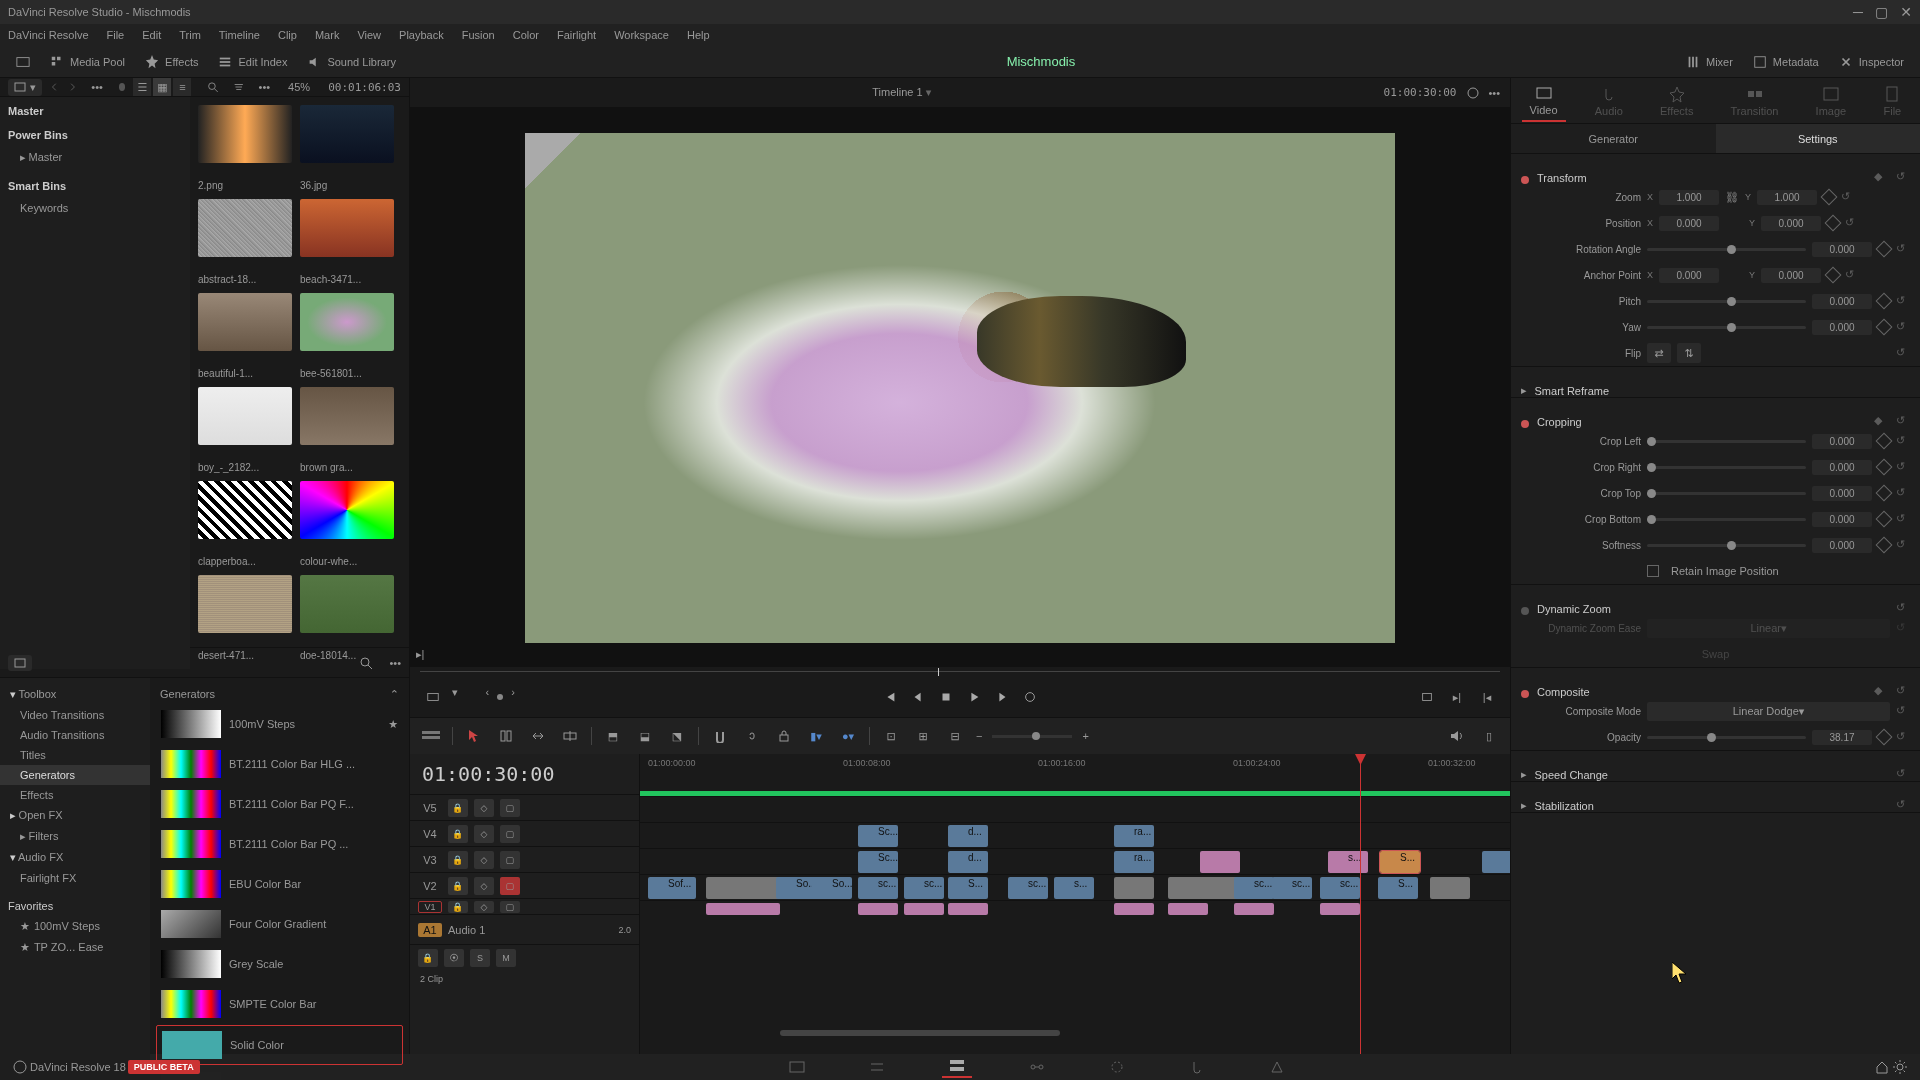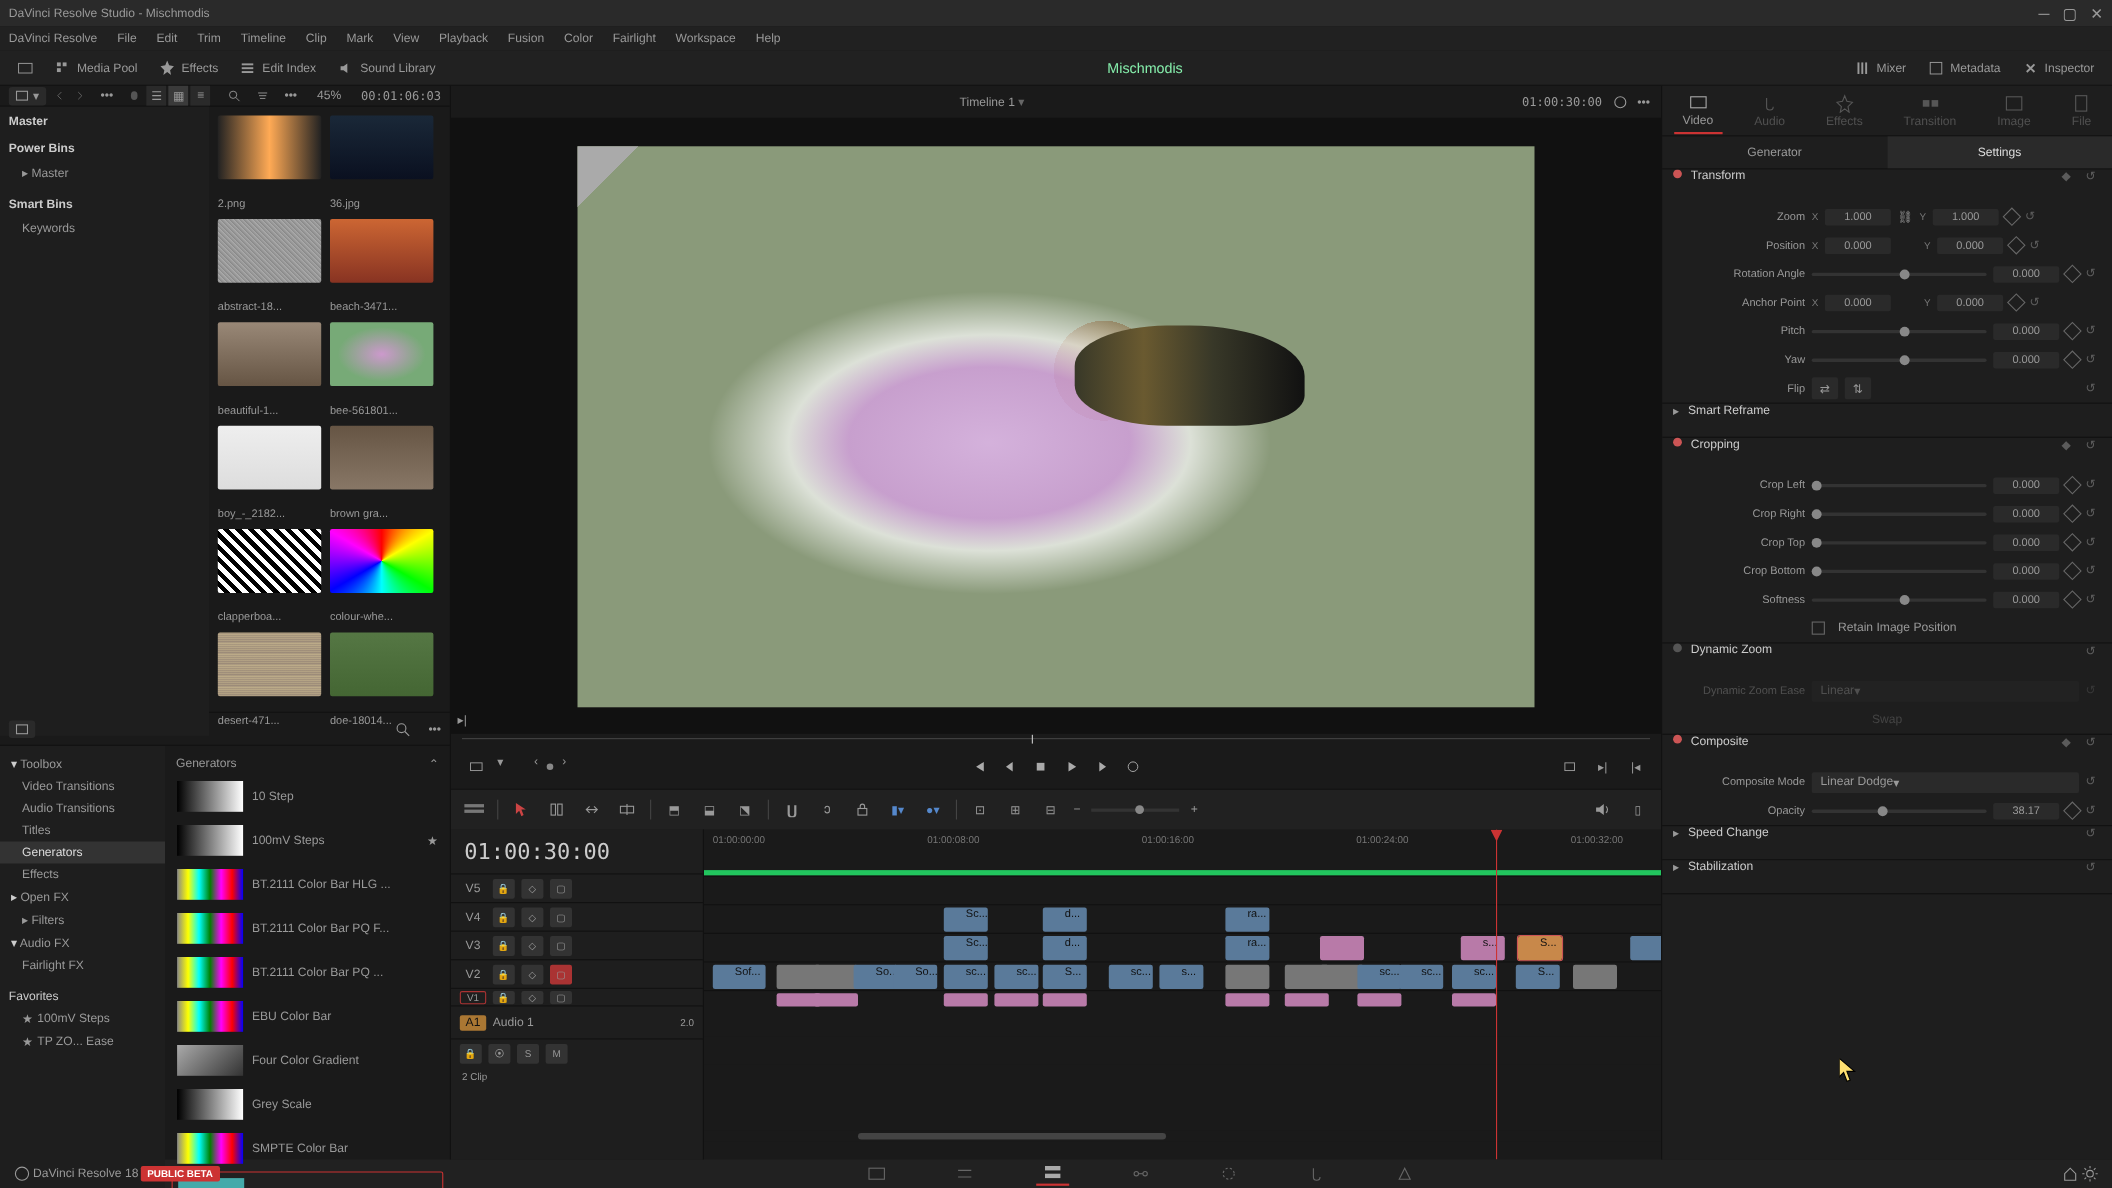--- a/index.html
+++ b/index.html
@@ -92,35 +92,35 @@
 .insp-hdr{height:30px;display:flex;align-items:center;padding:0 10px;border-bottom:1px solid #111;font-size:12px;color:#ccc}
 .insp-tabs{height:46px;display:flex;align-items:center;justify-content:space-around;border-bottom:1px solid #111}
 .insp-tab{display:flex;flex-direction:column;align-items:center;gap:2px;cursor:pointer;opacity:.4;padding:4px 8px}
 .insp-tab.active{opacity:1;border-bottom:2px solid #c33}
 .insp-tab svg{width:18px;height:18px;fill:#aaa}
 .insp-subtabs{height:30px;display:flex;border-bottom:1px solid #111}
 .insp-subtabs .st{flex:1;display:flex;align-items:center;justify-content:center;cursor:pointer}
 .insp-subtabs .st.active{background:#2a2a2a;color:#ddd}
 .insp-body{flex:1;overflow-y:auto}
 .insp-section{border-bottom:1px solid #111}
-.insp-sec-hdr{height:30px;display:flex;align-items:flex-start;padding:0 10px;gap:8px;cursor:pointer}
+.insp-sec-hdr{height:30px;display:flex;align-items:flex-end;padding:0 10px;gap:8px;cursor:pointer}
 .insp-sec-hdr .dot{width:8px;height:8px;border-radius:50%;background:#c55}
 .insp-sec-hdr .dot.off{background:#555}
 .insp-sec-hdr .title{color:#ccc;flex:1}
 .insp-sec-hdr .sicon{width:14px;height:14px;opacity:.5}
 .insp-row{display:flex;align-items:center;padding:4px 10px;gap:6px;height:26px}
 .insp-row .label{width:120px;text-align:right;font-size:10px}
 .insp-row .xy{font-size:9px;color:#777}
 .insp-row .val{width:60px;text-align:center;background:#2a2a2a;padding:2px 4px;border-radius:2px;font-size:10px}
 .insp-row .slider{flex:1;height:3px;background:#333;position:relative;border-radius:2px}
 .insp-row .slider .h{position:absolute;top:-3px;width:9px;height:9px;background:#888;border-radius:50%}
 .insp-row .kf{width:12px;height:12px;border:1px solid #666;transform:rotate(45deg);cursor:pointer}
 .insp-row .rst{width:14px;height:14px;cursor:pointer;opacity:.5}
 .flip-btn{width:24px;height:20px;background:#2a2a2a;border-radius:2px;display:flex;align-items:center;justify-content:center;cursor:pointer}
-.dropdown{flex:1;background:#2a2a2a;padding:3px 8px;border-radius:2px;display:flex;justify-content:flex-start;cursor:pointer}
+.dropdown{flex:1;background:#2a2a2a;padding:3px 8px;border-radius:2px;display:flex;justify-content:center;cursor:pointer}
 .checkbox{width:12px;height:12px;border:1px solid #666;cursor:pointer}
 
 .bottombar{height:26px;background:#212121;display:flex;align-items:center;padding:0 12px;gap:2px}
 .page-tabs{display:flex;gap:50px;margin:0 auto}
 .page-tab{width:30px;height:22px;display:flex;align-items:center;justify-content:center;cursor:pointer;opacity:.5}
 .page-tab.active{opacity:1;border-bottom:2px solid #c33}
 .page-tab svg{width:18px;height:18px;fill:#aaa}
 .beta-badge{background:#c33;color:#fff;font-size:9px;padding:2px 6px;border-radius:2px;font-weight:bold}
 .cursor{position:absolute;left:1672px;top:962px;width:20px;height:24px;z-index:999;pointer-events:none}
 </style>
@@ -349,24 +349,20 @@
                 <div class="fi"><span>★</span> TP ZO... Ease</div>
               </div>
           </div>
         </div>
         <div class="tb-list">
           <div class="tb-list-hdr">
               <span>Generators</span>
               <span>⌃</span>
             </div>
           <div id="genlist">
-              <div class="gen-item">
-                <div class="gen-preview" style="background:linear-gradient(90deg,#000,#fff)"></div>
-                <span>10 Step</span>
-              </div>
               <div class="gen-item">
                 <div class="gen-preview" style="background:linear-gradient(90deg,#000,#fff)"></div>
                 <span>100mV Steps</span>
                 <span style="margin-left:auto">★</span>
               </div>
               <div class="gen-item">
                 <div class="gen-preview" style="background:linear-gradient(90deg,#888,yellow,cyan,green,magenta,red,blue)"></div>
                 <span>BT.2111 Color Bar HLG ...</span>
               </div>
               <div class="gen-item">

